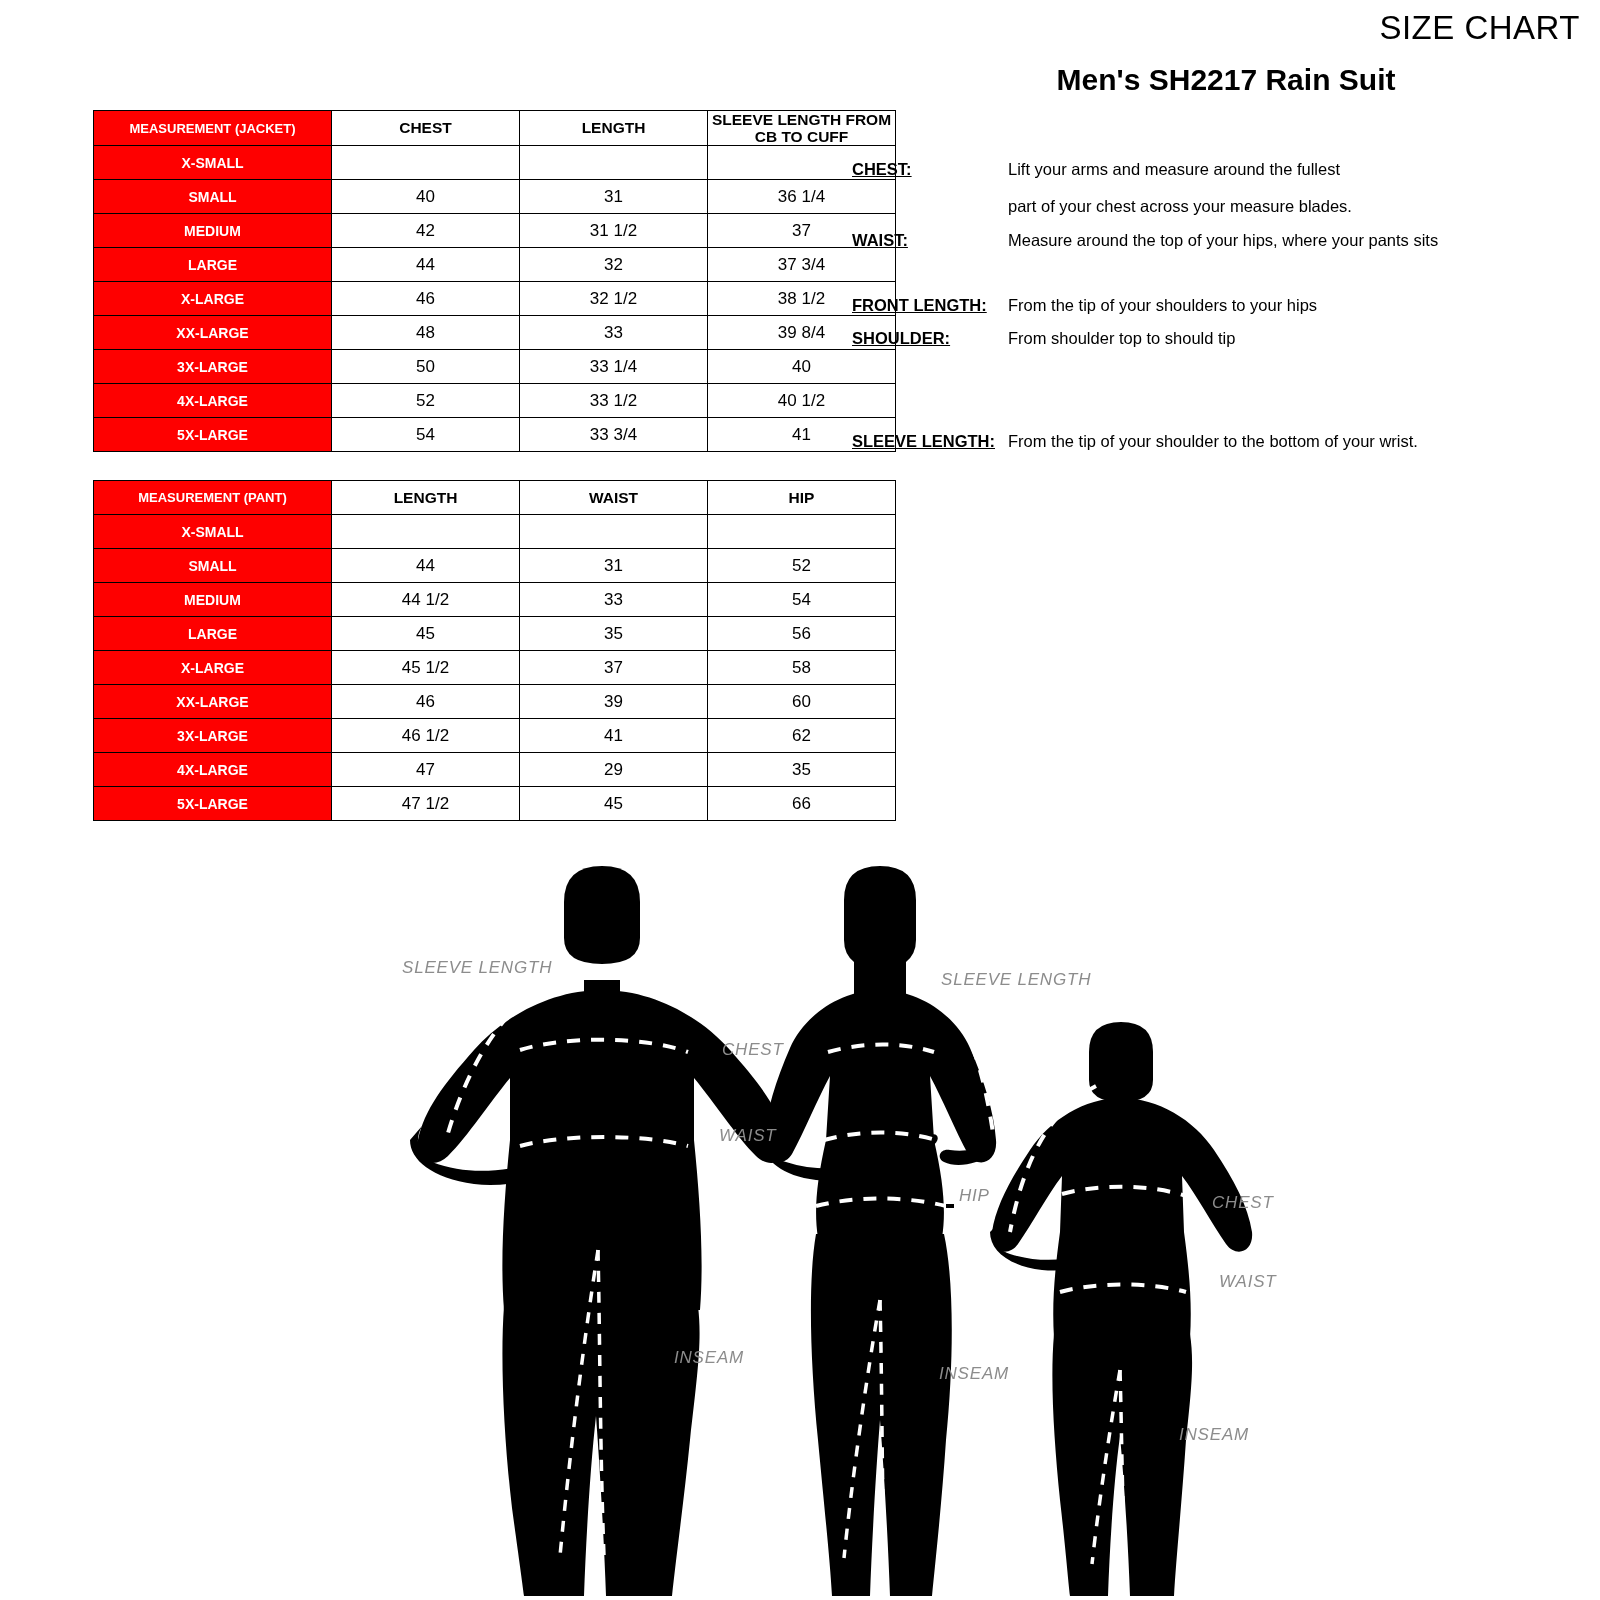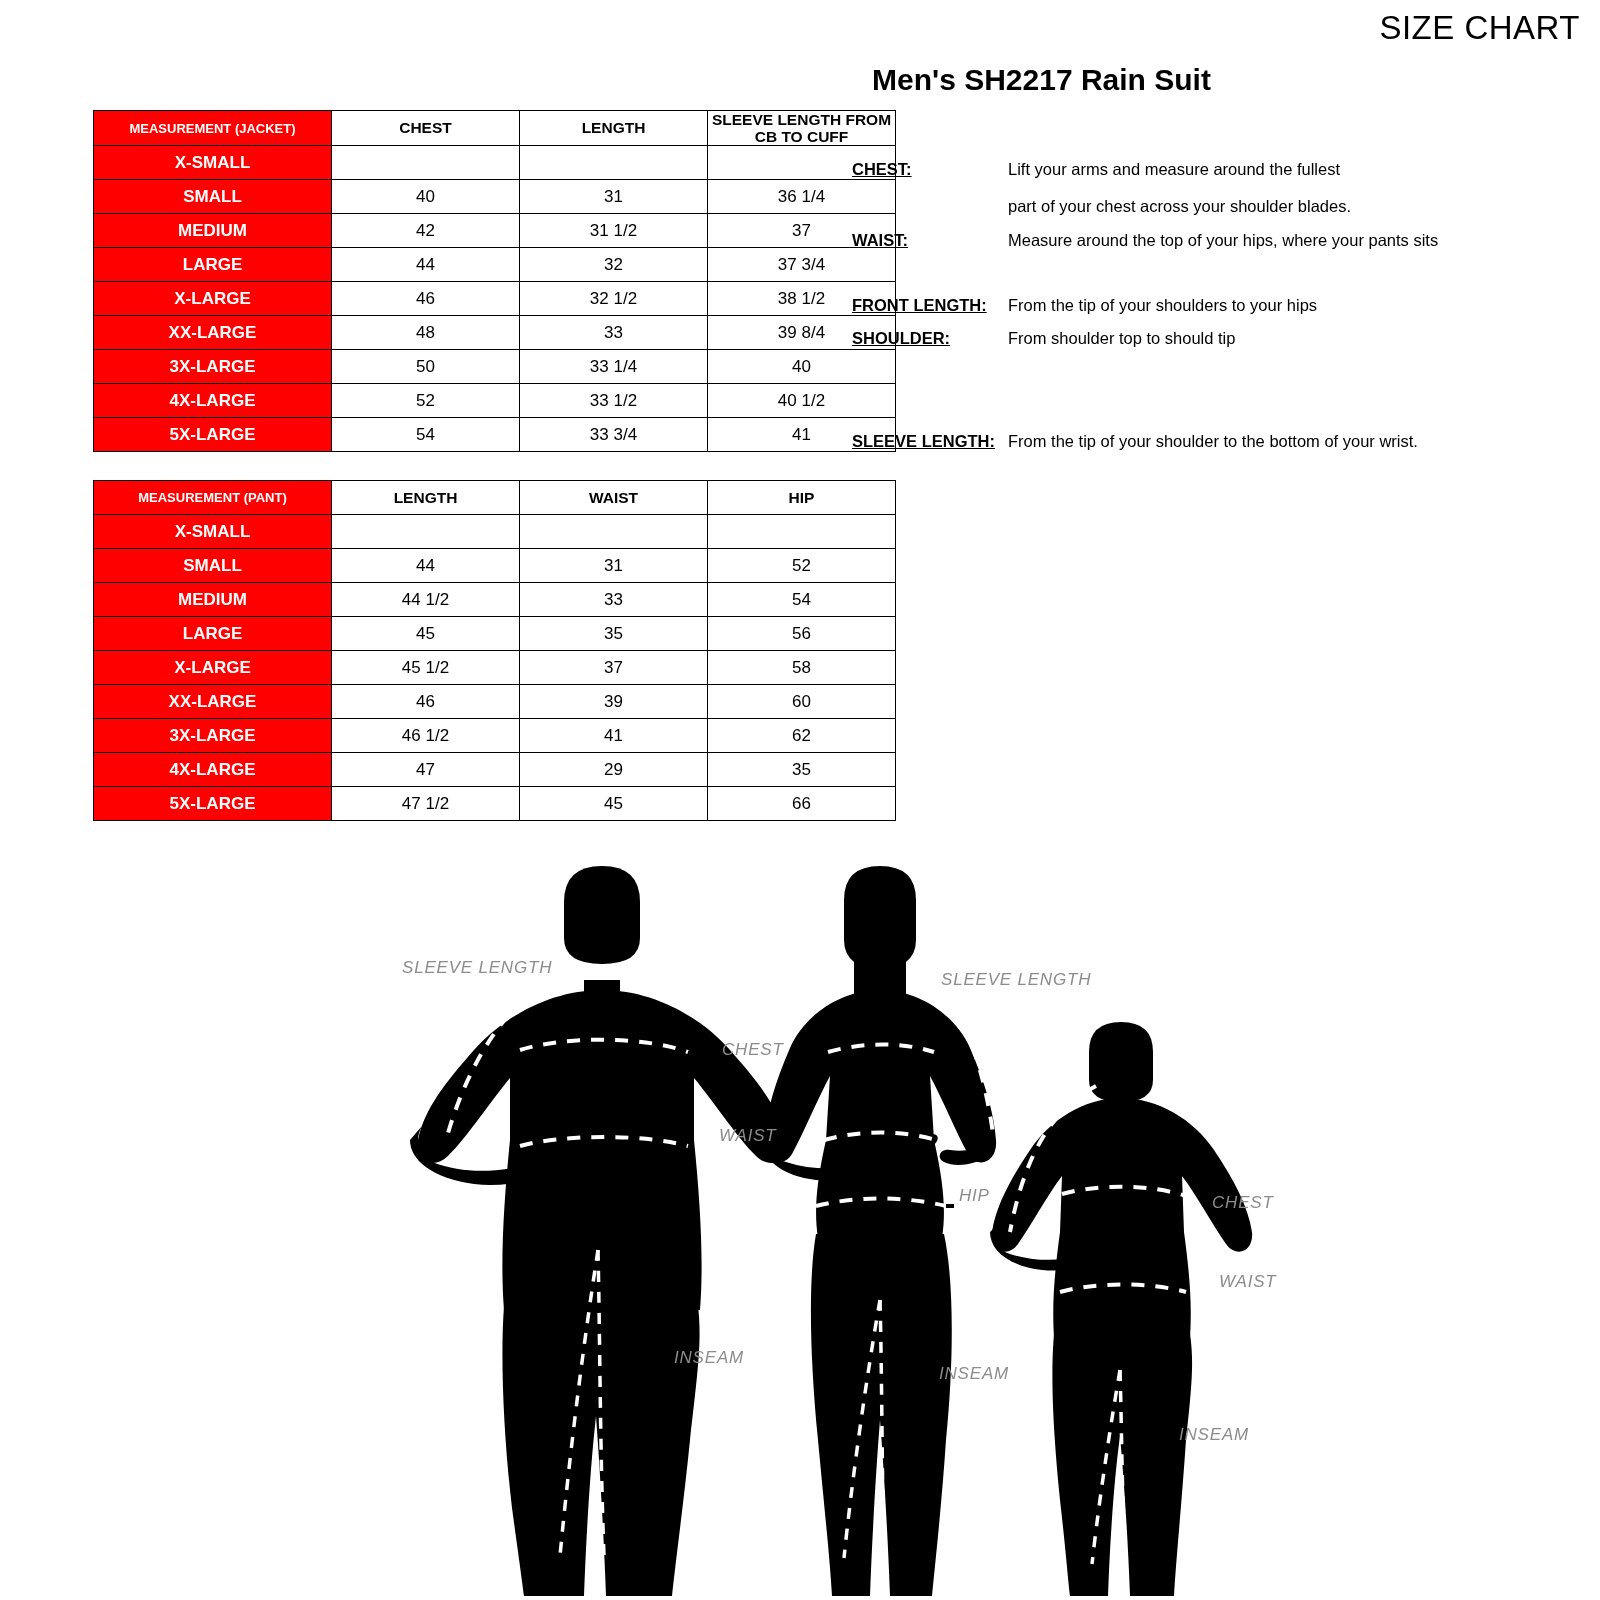--- a/index.html
+++ b/index.html
@@ -30,21 +30,21 @@
     letter-spacing: 0.5px;
     line-height: 44px;
     text-align: right;
     padding-left: 130px;
   }
   #product-title {
     font-size: 30px;
     font-weight: 700;
     line-height: 44px;
     margin-top: 8px;
-    text-align: left;
+    text-align: center;
     padding-left: 12px;
   }
 
   
   .size-table {
     position: absolute;
     border-collapse: collapse;
     table-layout: fixed;
   }
   .size-table td, .size-table th {
@@ -57,21 +57,21 @@
     background: #ffffff;
   }
   .size-table .hdr {
     font-weight: 700;
     font-size: 15.5px;
   }
   .size-table .label-cell {
     background: #fe0000;
     color: #ffffff;
     font-weight: 700;
-    font-size: 17px;
+    font-size: 14px;
   }
   .size-table .label-hdr {
     background: #fe0000;
     color: #ffffff;
     font-weight: 700;
     font-size: 13px;
   }
   .col-label { width: 233px; }
   .col-data  { width: 183px; }
   .two-line { line-height: 17px; }
@@ -270,21 +270,21 @@
     </tr>
   </tbody>
 </table>
 
 <div id="definitions">
   <div class="def-row" style="top:5px;">
     <span class="def-term">CHEST:</span>
     <span class="def-desc">Lift your arms and measure around the fullest</span>
   </div>
   <div class="def-row" style="top:42px;">
-    <span class="def-desc2">part of your chest across your shoulder blades.</span>
+    <span class="def-desc2">part of your chest across your measure blades.</span>
   </div>
 
   <div class="def-row" style="top:76px;">
     <span class="def-term">WAIST:</span>
     <span class="def-desc">Measure around the top of  your hips, where your pants sits</span>
   </div>
 
   <div class="def-row" style="top:141px;">
     <span class="def-term">FRONT LENGTH:</span>
     <span class="def-desc">From the tip of your shoulders to your hips</span>

